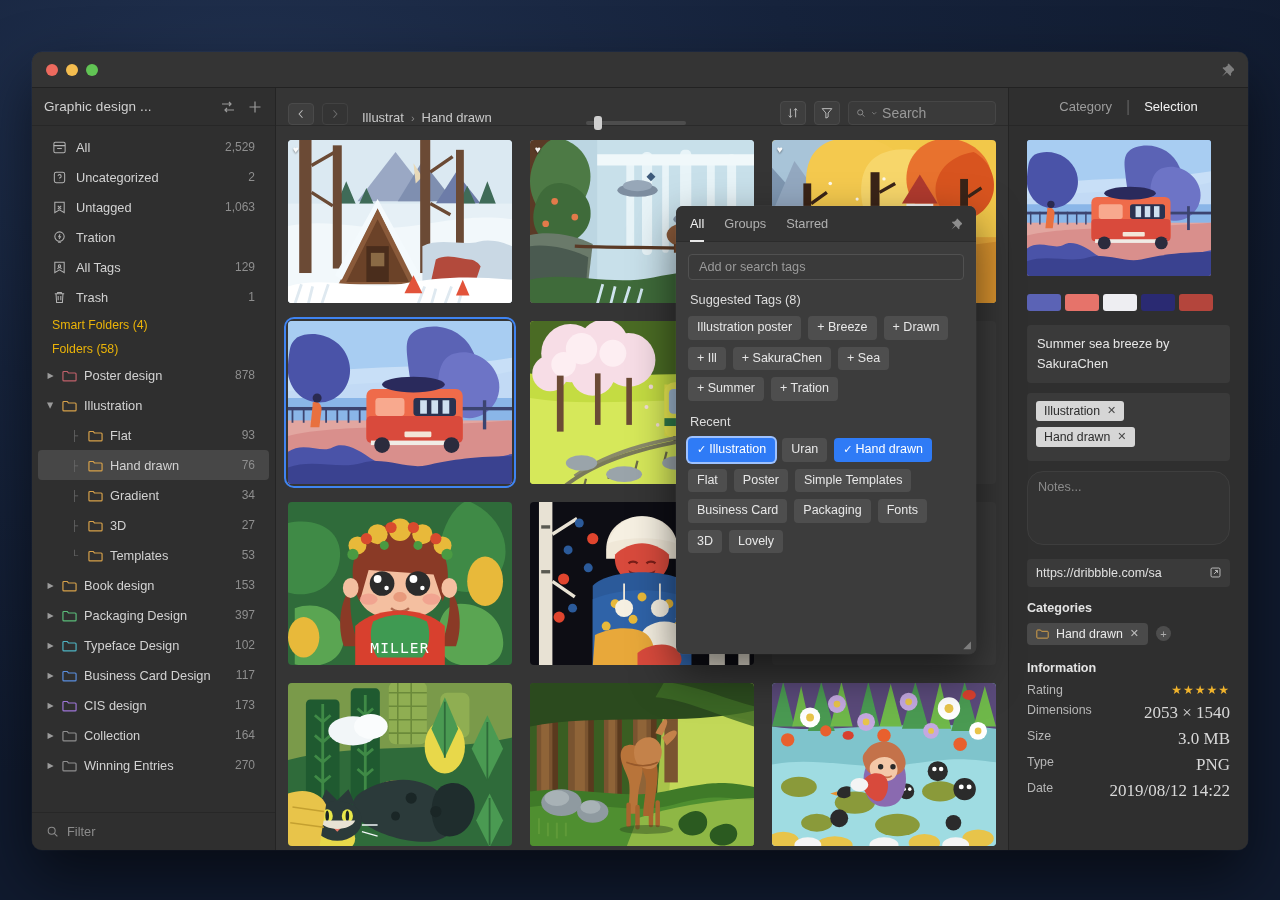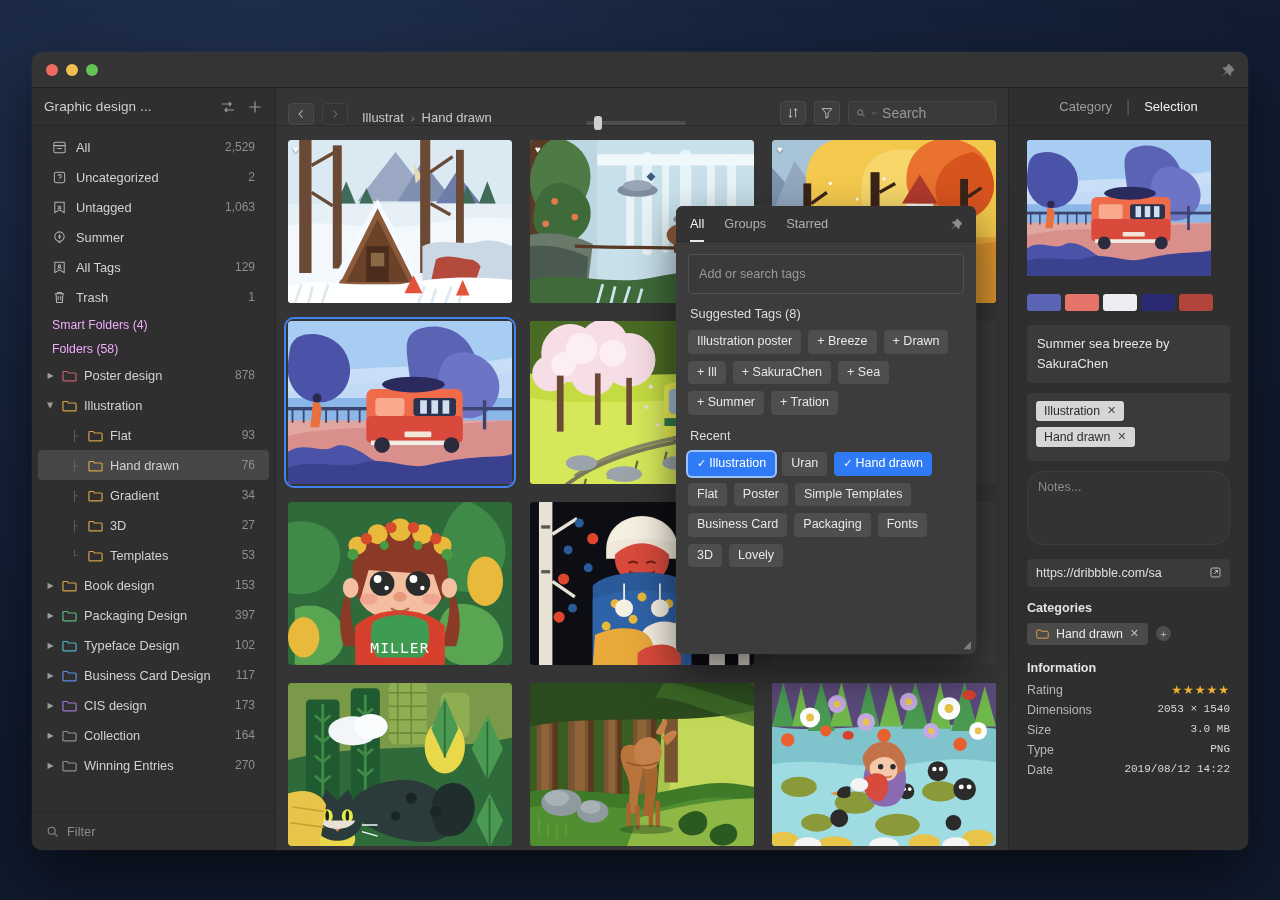--- a/index.html
+++ b/index.html
@@ -46,21 +46,21 @@
 
   .row{
     height:30px; display:flex; align-items:center; gap:9px;
     padding:0 14px 0 14px; color:#d2d2d2; font-size:12.8px; cursor:pointer;
     position:relative; border-radius:4px; margin:0 6px;
   }
   .row .ico{ width:15px;height:15px; flex:0 0 15px; color:#b3b3b3; }
   .row .lbl{ flex:1; white-space:nowrap; overflow:hidden; text-overflow:ellipsis; }
   .row .cnt{ color:#8e8e8e; font-size:12px; }
 
-  .sectlabel{ color:#f0abfc; font-size:12.3px; padding:6px 20px 4px; }
+  .sectlabel{ color:#eab308; font-size:12.3px; padding:6px 20px 4px; }
 
   .frow{
     height:30px; display:flex; align-items:center; gap:7px;
     color:#d2d2d2; font-size:12.8px; cursor:pointer;
     border-radius:4px; margin:0 6px; padding-right:14px;
   }
   .frow.sel{ background:#474747; }
   .caret{ width:9px; flex:0 0 9px; color:#9b9b9b; font-size:8px; text-align:center; }
   .caret.open{ transform:rotate(90deg); }
   .folder{ width:15px;height:13px; flex:0 0 15px; }
@@ -129,21 +129,21 @@
   .pop-tabs{
     height:36px; flex:0 0 36px; background:#333; display:flex; align-items:center;
     padding:0 14px; gap:20px; border-bottom:1px solid #2c2c2c;
   }
   .pop-tab{ color:#b0b0b0; font-size:12.8px; cursor:pointer; height:36px; display:flex; align-items:center; position:relative; }
   .pop-tab.active{ color:#f0f0f0; }
   .pop-tab.active:after{ content:""; position:absolute; left:0;right:0;bottom:0;height:2px;background:#e8e8e8; }
   .pop-pin{ margin-left:auto; color:#8d8d8d; width:14px;height:14px; cursor:pointer; }
   .pop-body{ flex:1; padding:12px; overflow:hidden; position:relative; }
   .tag-input{
-    width:100%; height:40px; background:#3a3a3a; border:1px solid #515151; border-radius:4px;
+    width:100%; height:26px; background:#3a3a3a; border:1px solid #515151; border-radius:4px;
     padding:0 10px; color:#ddd; font-size:12.7px; font-family:inherit; outline:none; margin-bottom:12px;
   }
   .tag-input::placeholder{ color:#9a9a9a; }
   .pop-sect{ color:#dcdcdc; font-size:12.8px; margin:0 0 9px 2px; }
   .chips{ display:flex; flex-wrap:wrap; gap:7px; margin-bottom:13px; }
   .chip{
     background:#4e4e4e; color:#e7e7e7; font-size:12.5px; border-radius:4px;
     padding:4px 9px; cursor:pointer; white-space:nowrap; line-height:1.25;
   }
   .chip.blue{ background:#2f7bf6; color:#fff; }
@@ -198,21 +198,21 @@
     display:inline-flex; align-items:center; gap:7px; background:#4a4a4a; color:#eaeaea;
     font-size:12.4px; border-radius:4px; padding:4px 9px; cursor:pointer;
   }
   .catpill .x{ color:#bdbdbd; font-size:11px; }
   .addcat{
     width:15px;height:15px;border-radius:50%; background:#4d4d4d; color:#adadad;
     display:flex;align-items:center;justify-content:center; font-size:11px; cursor:pointer;
   }
   .info-grid{ display:grid; grid-template-columns:auto 1fr; row-gap:6px; font-size:12.4px; }
   .info-k{ color:#b6b6b6; }
-  .info-v{ color:#d8d8d8; text-align:right; font-family:Liberation Mono, monospace; font-size:11px; }
+  .info-v{ color:#d8d8d8; text-align:right; font-family:Liberation Serif, serif; font-size:17px; }
   .stars{ text-align:right; color:#f0b32c; font-size:12px; letter-spacing:1px; }
 </style>
 </head>
 <body>
 
 <div class="window">
 
   <div class="titlebar">
     <div class="traffic">
       <div class="dot r"></div>
@@ -262,21 +262,21 @@
               <path d="M6.2 6.2l3.6 3.6M9.8 6.2l-3.6 3.6"></path>
           </svg>
           <span class="lbl">Untagged</span>
           <span class="cnt">1,063</span>
         </div>
         <div class="row">
           <svg class="ico" viewBox="0 0 16 16" fill="none" stroke="currentColor" stroke-width="1.1">
             <circle cx="8" cy="7" r="5"></circle>
               <path d="M6.5 13h3M8.6 4.6 7.2 7.2h1.8l-1.4 2.4"></path>
           </svg>
-          <span class="lbl">Summer</span>
+          <span class="lbl">Tration</span>
           <span class="cnt"></span>
         </div>
         <div class="row">
           <svg class="ico" viewBox="0 0 16 16" fill="none" stroke="currentColor" stroke-width="1.1">
             <path d="M3 2.5h10v11l-5-3-5 3z"></path>
               <circle cx="8" cy="6.3" r="1.3"></circle>
               <path d="M5.9 9.6c.4-1 1.2-1.5 2.1-1.5s1.7.5 2.1 1.5"></path>
           </svg>
           <span class="lbl">All Tags</span>
           <span class="cnt">129</span>

